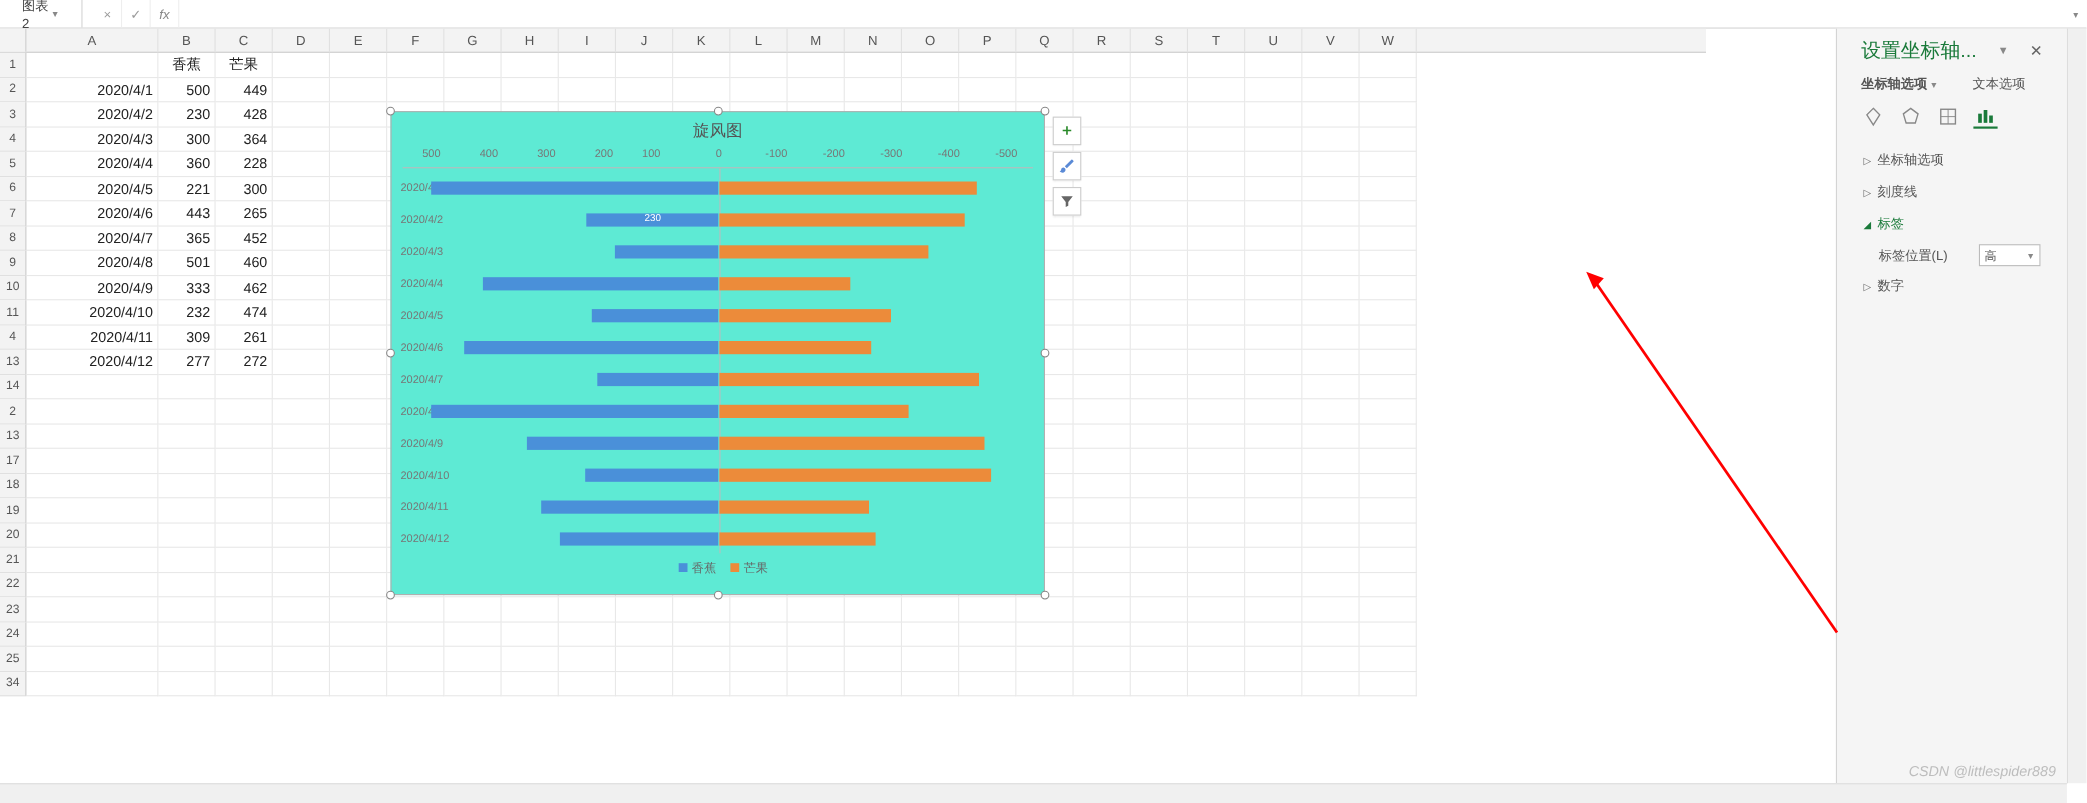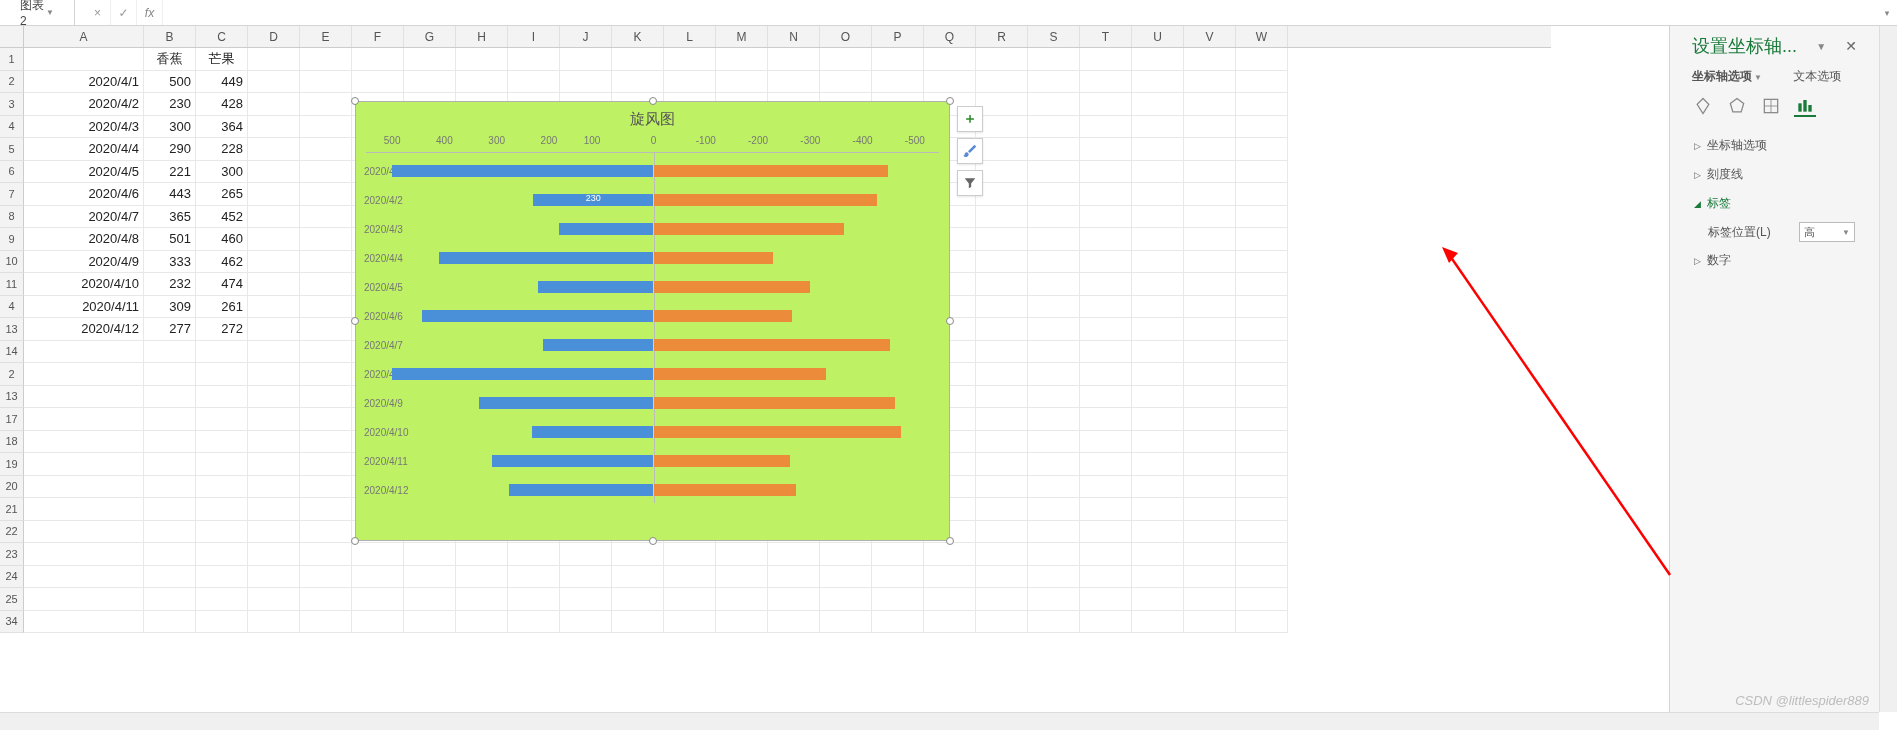--- a/index.html
+++ b/index.html
@@ -21,21 +21,21 @@
 .col-h.cA { width:120px; }
 
 .rows { }
 .row { display:flex; height:22.5px; }
 .row-h { width:24px; background:#f3f3f3; border-right:1px solid #ccc; border-bottom:1px solid #e0e0e0; font-size:11px; color:#555; display:flex; align-items:center; justify-content:center; }
 .cell { width:52px; border-right:1px solid #e8e8e8; border-bottom:1px solid #e8e8e8; font-size:13px; color:#222; display:flex; align-items:center; justify-content:flex-end; padding:0 4px; }
 .cell.cA { width:120px; }
 .cell.hdr { justify-content:center; font-weight:400; }
 
 
-.chart-obj { position:absolute; left:355px; top:75px; width:595px; height:440px; background:#bef264; border:1px solid #b0b0b0; }
+.chart-obj { position:absolute; left:355px; top:75px; width:595px; height:440px; background:#5eead4; border:1px solid #b0b0b0; }
 .sel-circle { position:absolute; width:8px; height:8px; border:1px solid #888; background:#fff; border-radius:50%; }
 .sel-circle.tl{left:-5px;top:-5px}.sel-circle.tr{right:-5px;top:-5px}.sel-circle.bl{left:-5px;bottom:-5px}.sel-circle.br{right:-5px;bottom:-5px}
 .sel-circle.tm{left:50%;top:-5px;margin-left:-4px}.sel-circle.bm{left:50%;bottom:-5px;margin-left:-4px}
 .sel-circle.ml{left:-5px;top:50%;margin-top:-4px}.sel-circle.mr{right:-5px;top:50%;margin-top:-4px}
 
 .chart-title { text-align:center; font-size:15px; color:#555; padding:8px 0 4px; }
 .axis-area { position:relative; margin:0 10px; height:20px; border-bottom:1px solid #bbb; }
 .axis-tick { position:absolute; top:2px; font-size:10px; color:#777; transform:translateX(-50%); }
 .plot { position:relative; margin:0 10px; height:350px; }
 .plot .zero-line { position:absolute; top:0; bottom:0; width:1px; background:#bbb; }
@@ -229,21 +229,21 @@
         <div class="cell"></div>
         <div class="cell"></div>
         <div class="cell"></div>
         <div class="cell"></div>
         <div class="cell"></div>
         <div class="cell"></div>
       </div>
       <div class="row">
         <div class="row-h">5</div>
         <div class="cell cA">2020/4/4</div>
-        <div class="cell">290</div>
+        <div class="cell">360</div>
         <div class="cell">228</div>
         <div class="cell"></div>
         <div class="cell"></div>
         <div class="cell"></div>
         <div class="cell"></div>
         <div class="cell"></div>
         <div class="cell"></div>
         <div class="cell"></div>
         <div class="cell"></div>
         <div class="cell"></div>
@@ -889,20 +889,24 @@
           <div class="cat-label">2020/4/11</div>
           <div class="bar banana" style="left: 125.977px; width: 161.523px;"></div>
           <div class="bar mango" style="left: 287.5px; width: 136.432px;"></div>
         </div>
         <div class="bar-row" style="top: 323px;">
           <div class="cat-label">2020/4/12</div>
           <div class="bar banana" style="left: 142.705px; width: 144.795px;"></div>
           <div class="bar mango" style="left: 287.5px; width: 142.182px;"></div>
         </div>
       </div>
+    <div class="legend">
+      <span class="lg-sw" style="background:#4a90d9"></span><span>香蕉</span>
+      <span class="lg-sw" style="background:#ec8b3a"></span><span>芒果</span>
+    </div>
 
     <div class="chart-btns">
       <div class="cbtn" style="color:#2a8a2a;font-weight:bold">＋</div>
       <div class="cbtn">
         <svg viewBox="0 0 24 24" width="16" height="16">
             <path fill="#5a8ad6" d="M7 14c-1.66 0-3 1.34-3 3 0 1.31-1.16 2-2 2 .92 1.22 2.49 2 4 2 2.21 0 4-1.79 4-4 0-1.66-1.34-3-3-3zm13.71-9.37l-1.34-1.34a1 1 0 0 0-1.41 0L9 12.25 11.75 15l8.96-8.96a1 1 0 0 0 0-1.41z"></path>
           </svg>
       </div>
       <div class="cbtn">
         <svg viewBox="0 0 24 24" width="14" height="14">

